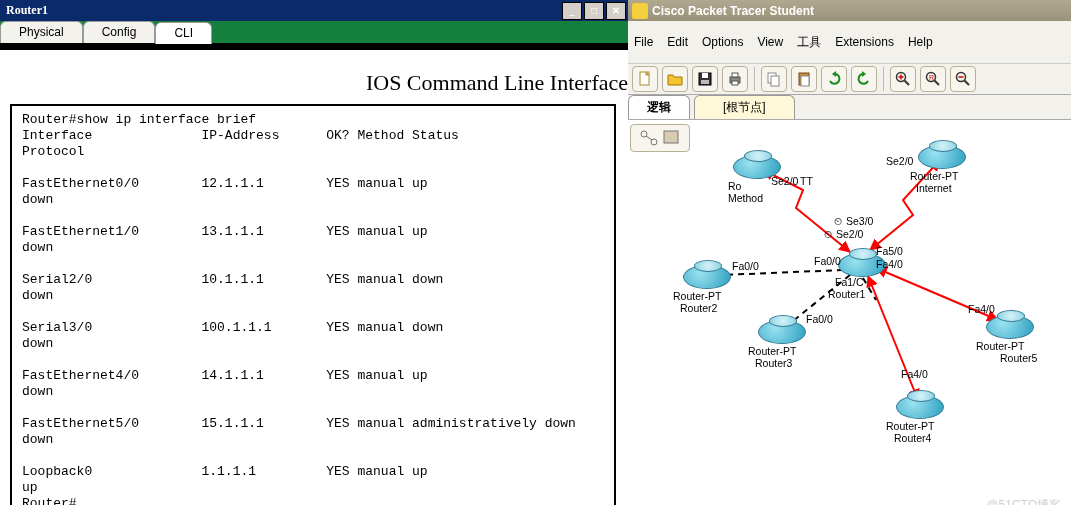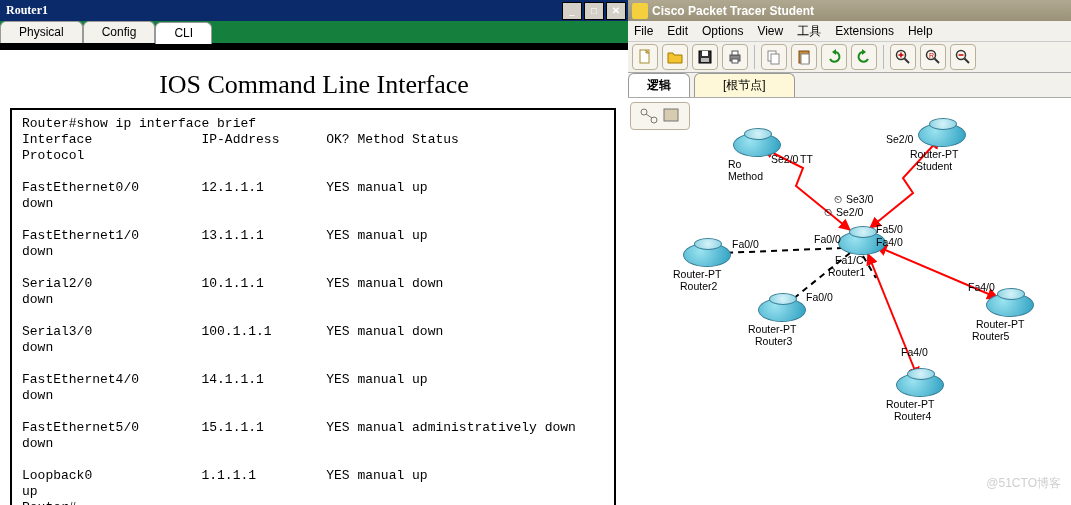--- a/index.html
+++ b/index.html
@@ -7,29 +7,29 @@
 
   
   .router-window{position:absolute;left:0;top:0;width:628px;height:505px;border:0 solid #888;background:#fff}
   .titlebar{height:21px;background:linear-gradient(to bottom,#0a2a6a,#0a2a6a);color:#fff;display:flex;align-items:center;padding:0 2px;font-family:"MS Sans Serif",Tahoma;font-weight:bold}
   .titlebar .title{flex:1;padding-left:4px}
   .win-controls{display:flex;gap:2px}
   .win-btn{width:18px;height:16px;background:#d4d0c8;border:1px solid #000;display:flex;align-items:center;justify-content:center;font-size:10px}
   .tabs{display:flex;height:22px;background:#15803d;border-bottom:7px solid #000000}
   .tab{border:1px solid #999;border-bottom:none;background:#f4f2ed;padding:3px 18px;margin-right:0;border-top-left-radius:6px;border-top-right-radius:6px;font-size:12px}
   .tab.active{background:#fff;position:relative;top:1px}
-  .cli-title{text-align:center;font-family:Georgia,serif;font-size:26px;margin:20px 0 8px}
+  .cli-title{text-align:right;font-family:Georgia,serif;font-size:22px;margin:20px 0 8px}
   .terminal{margin:0 12px 0 10px;border:2px solid #000;background:#fff;padding:2px 6px;height:400px;overflow:auto}
   pre.term{margin:4px;white-space:pre;font-family:"Courier New",monospace;font-size:13px;line-height:16px}
 
   
   .pt-window{position:absolute;left:628px;top:0;width:443px;height:391px;background:#4c1d95}
   .pt-titlebar{height:21px;background:linear-gradient(to bottom,#b0a890,#9a9278);color:#fff;display:flex;align-items:center;padding-left:4px;font-weight:bold}
   .pt-titlebar .app-icon{width:16px;height:16px;margin-right:4px;background:#f4d03f;border-radius:2px;display:inline-block}
-  .menubar{display:flex;height:20px;align-items:center;padding:0 6px;gap:14px;background:#f3f1ec;border-bottom:1px solid #ccc;font-size:12px}
+  .menubar{display:flex;height:20px;align-items:center;padding:11px 6px;gap:14px;background:#f3f1ec;border-bottom:1px solid #ccc;font-size:12px}
   .menubar span{cursor:default}
   .toolbar{height:30px;background:#f3f1ec;border-bottom:1px solid #aaa;display:flex;align-items:center;padding:0 4px;gap:4px}
   .tbtn{width:24px;height:24px;background:#f8f5ee;border:1px solid #b8b098;border-radius:4px;display:flex;align-items:center;justify-content:center;font-size:13px}
   .tbtn svg{width:16px;height:16px}
   .sep{width:1px;height:24px;background:#bbb;margin:0 2px}
 
   .pt-tabstrip{height:24px;background:#f3f1ec;display:flex;align-items:flex-start;border-bottom:1px solid #aaa}
   .pt-tab{border:1px solid #999;border-bottom:none;padding:3px 18px;border-top-left-radius:6px;border-top-right-radius:6px;font-size:12px;background:#fff}
   .pt-option{border:1px solid #999;border-bottom:none;padding:3px 28px;border-top-left-radius:6px;border-top-right-radius:6px;font-size:12px;background:#fff8d8;margin-left:4px}
 
@@ -214,41 +214,41 @@
         <line x1="222" y1="155" x2="160" y2="205" stroke="#000" stroke-width="2" stroke-dasharray="6 5"></line>
         <line x1="235" y1="158" x2="248" y2="180" stroke="#000" stroke-width="2" stroke-dasharray="6 5"></line>
       </svg>
 
       <div class="router" style="left:105px;top:35px"></div>
       <div class="lbl" style="left:100px;top:60px">Ro</div>
       <div class="lbl" style="left:100px;top:72px">Method</div>
 
       <div class="router" style="left:290px;top:25px"></div>
       <div class="lbl" style="left:282px;top:50px">Router-PT</div>
-      <div class="lbl" style="left:288px;top:62px">Student</div>
+      <div class="lbl" style="left:288px;top:62px">Internet</div>
 
       <div class="router" style="left:210px;top:133px"></div>
       <div class="lbl" style="left:207px;top:156px">Fa1/C</div>
       <div class="lbl" style="left:200px;top:168px">Router1</div>
 
       <div class="router" style="left:55px;top:145px"></div>
       <div class="lbl" style="left:45px;top:170px">Router-PT</div>
       <div class="lbl" style="left:52px;top:182px">Router2</div>
 
       <div class="router" style="left:130px;top:200px"></div>
       <div class="lbl" style="left:120px;top:225px">Router-PT</div>
       <div class="lbl" style="left:127px;top:237px">Router3</div>
 
       <div class="router" style="left:268px;top:275px"></div>
       <div class="lbl" style="left:258px;top:300px">Router-PT</div>
       <div class="lbl" style="left:266px;top:312px">Router4</div>
 
       <div class="router" style="left:358px;top:195px"></div>
       <div class="lbl" style="left:348px;top:220px">Router-PT</div>
-      <div class="lbl" style="left:344px;top:232px">Router5</div>
+      <div class="lbl" style="left:372px;top:232px">Router5</div>
 
       <div class="lbl" style="left:143px;top:55px">Se2/0</div>
       <div class="lbl" style="left:172px;top:55px">TT</div>
       <div class="lbl" style="left:258px;top:35px">Se2/0</div>
       <div class="lbl" style="left:206px;top:95px">⏲</div>
       <div class="lbl" style="left:218px;top:95px">Se3/0</div>
       <div class="lbl" style="left:196px;top:108px">⏲</div>
       <div class="lbl" style="left:208px;top:108px">Se2/0</div>
       <div class="lbl" style="left:186px;top:135px">Fa0/0</div>
       <div class="lbl" style="left:248px;top:125px">Fa5/0</div>

